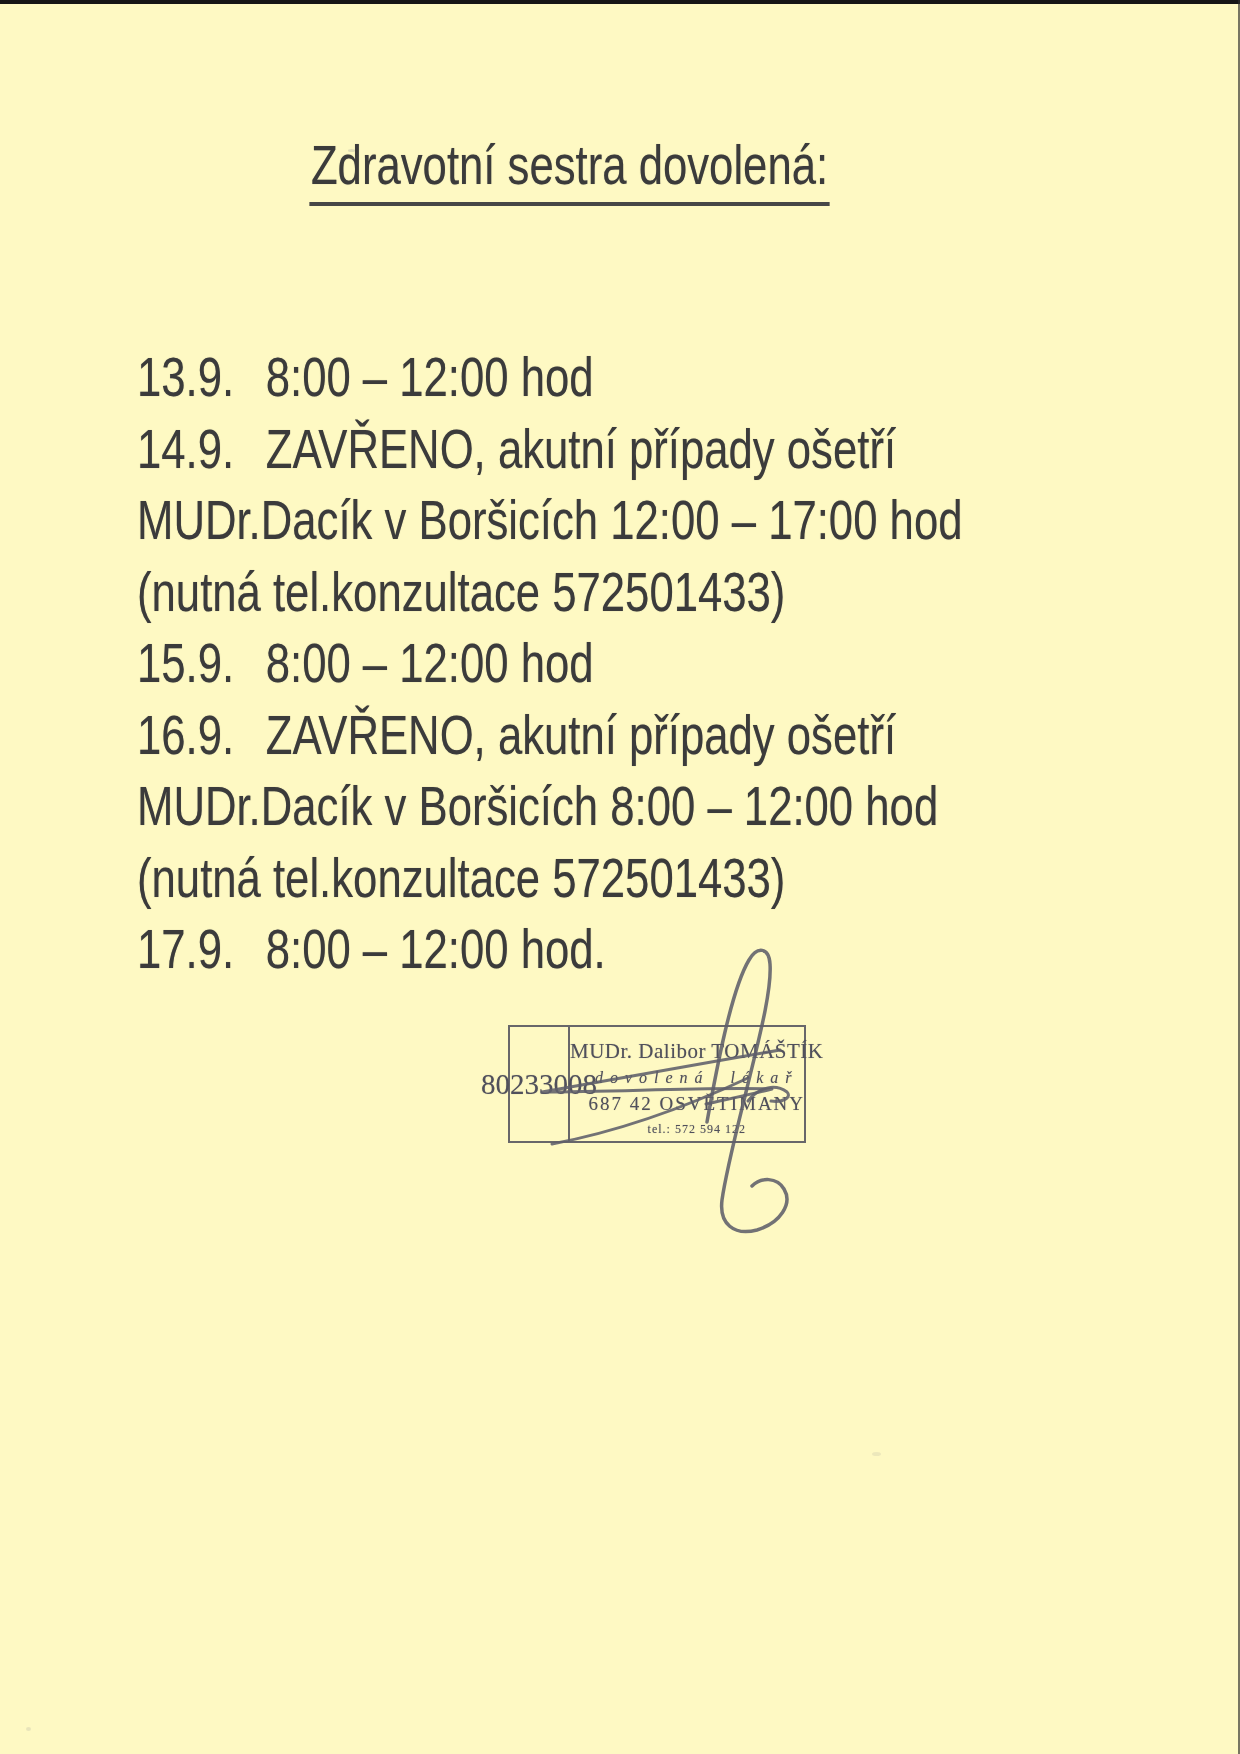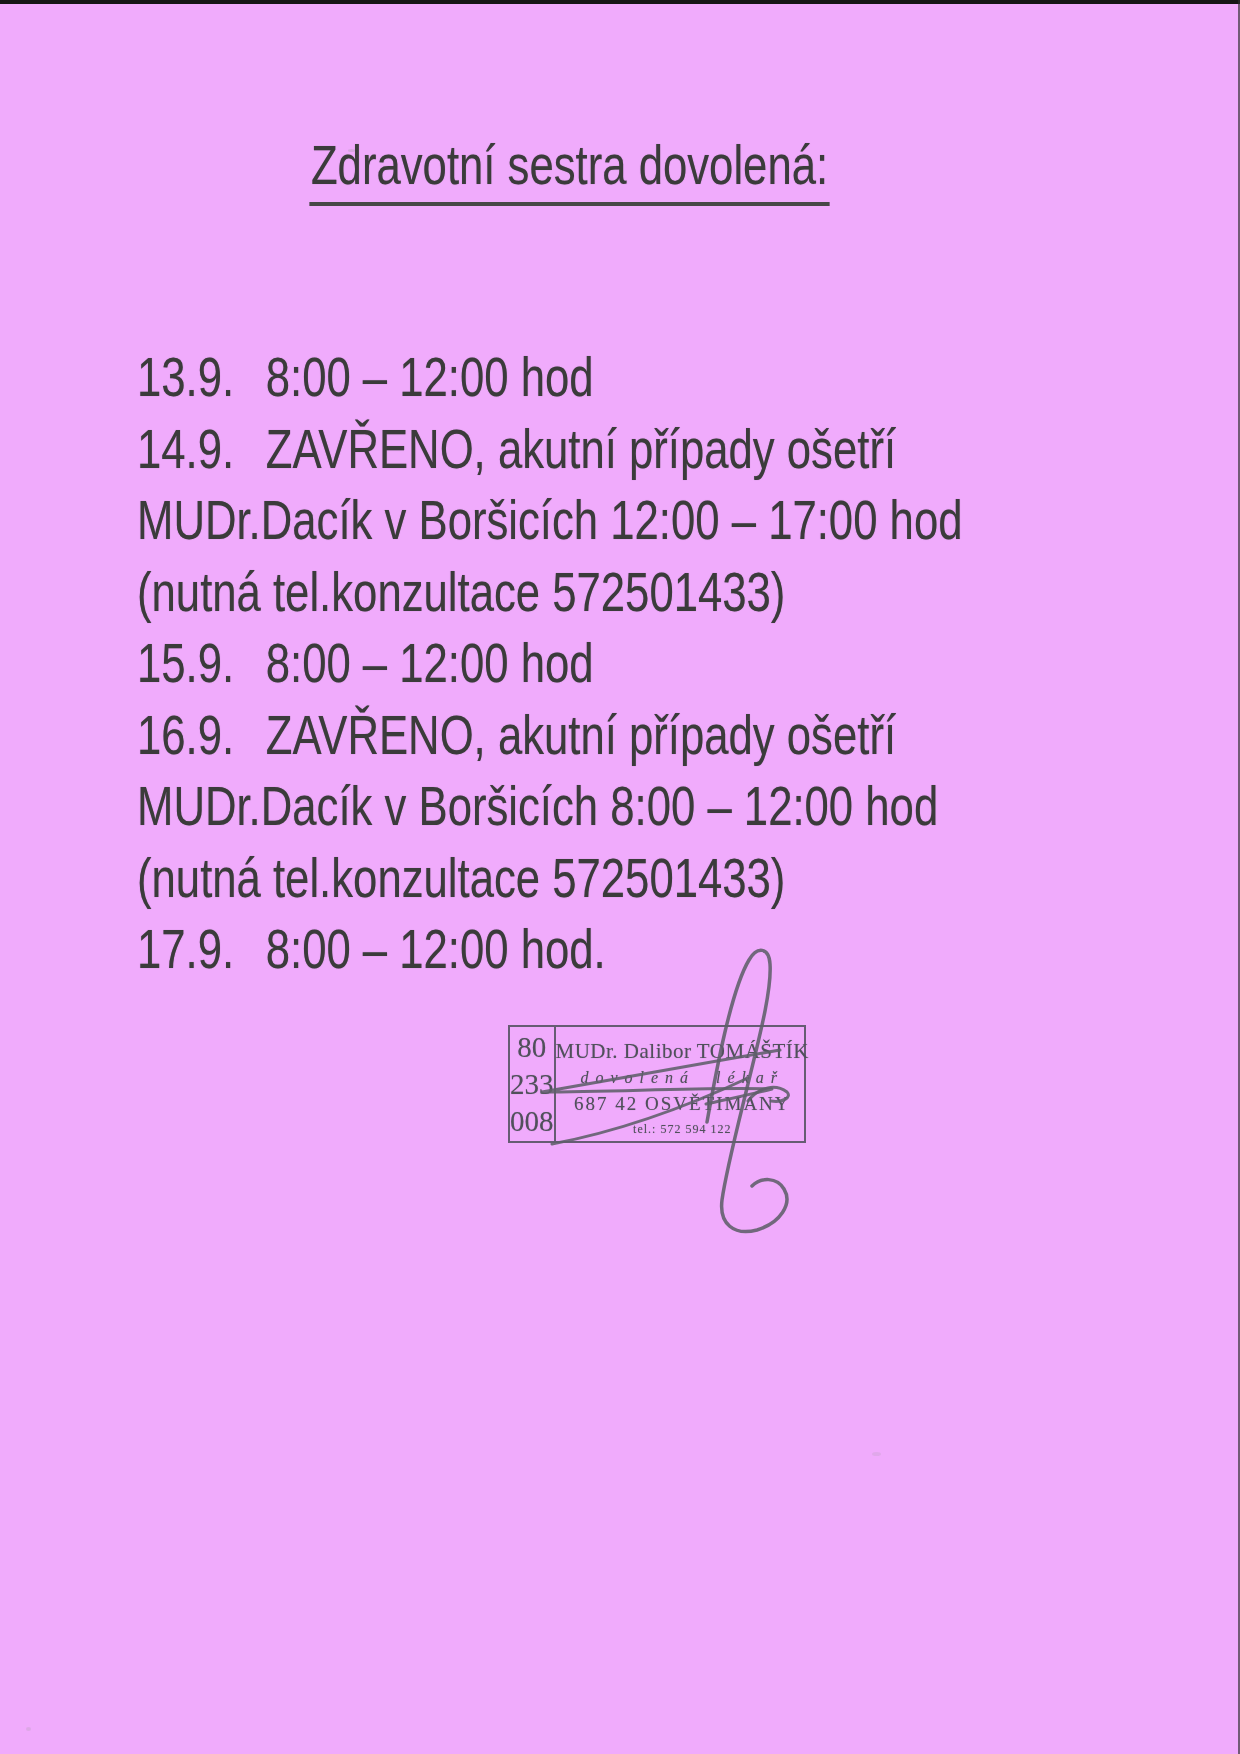--- a/index.html
+++ b/index.html
@@ -1,19 +1,19 @@
 <!DOCTYPE html>
 <html><head>
 <meta charset="utf-8">
 <style>
   html,body{margin:0;padding:0;background:#9a9a9a;}
   #page{
     position:relative;
     width:1240px;height:1754px;
-    background:#f0abfc;
+    background:#fef9c3;
     overflow:hidden;
     font-family:"Liberation Sans","DejaVu Sans",sans-serif;
     color:#3b3b3b;
   }
   
   .top-edge{position:absolute;left:0;top:0;width:1240px;height:4px;}
   .right-edge{position:absolute;right:0;top:0;width:2px;height:1754px;opacity:.65;}
   .speck{position:absolute;border-radius:50%;background:#9a9a9a;}
   .speck1{left:348px;top:149px;width:7px;height:3px;opacity:.30;}
   .speck2{left:872px;top:1452px;width:9px;height:4px;opacity:.18;}
@@ -52,21 +52,21 @@
     border:2px solid rgba(78,78,90,.85);
     box-sizing:border-box;
     display:flex;
     font-family:"Liberation Serif","DejaVu Serif",serif;
     color:#50505b;
     text-shadow:0 0 1px rgba(80,80,95,.4);
   }
   .stamp-left{
     width:60px;box-sizing:border-box;
     border-right:2px solid rgba(78,78,90,.85);
-    display:flex;flex-direction:column;justify-content:center;align-items:center;
+    display:flex;flex-direction:row;justify-content:center;align-items:center;
     font-size:29px;line-height:37px;
   }
   .stamp-right{
     flex:1;display:flex;flex-direction:column;justify-content:center;align-items:center;
     padding-top:12px;
   }
   .stamp-name{font-size:21px;line-height:27px;letter-spacing:.5px;white-space:nowrap;}
   .stamp-title{font-size:16px;line-height:26px;font-style:italic;letter-spacing:7px;word-spacing:10px;white-space:nowrap;}
   .stamp-addr{font-size:19px;line-height:26px;letter-spacing:2px;white-space:nowrap;}
   .stamp-tel{font-size:12px;line-height:25px;letter-spacing:1px;white-space:nowrap;}

